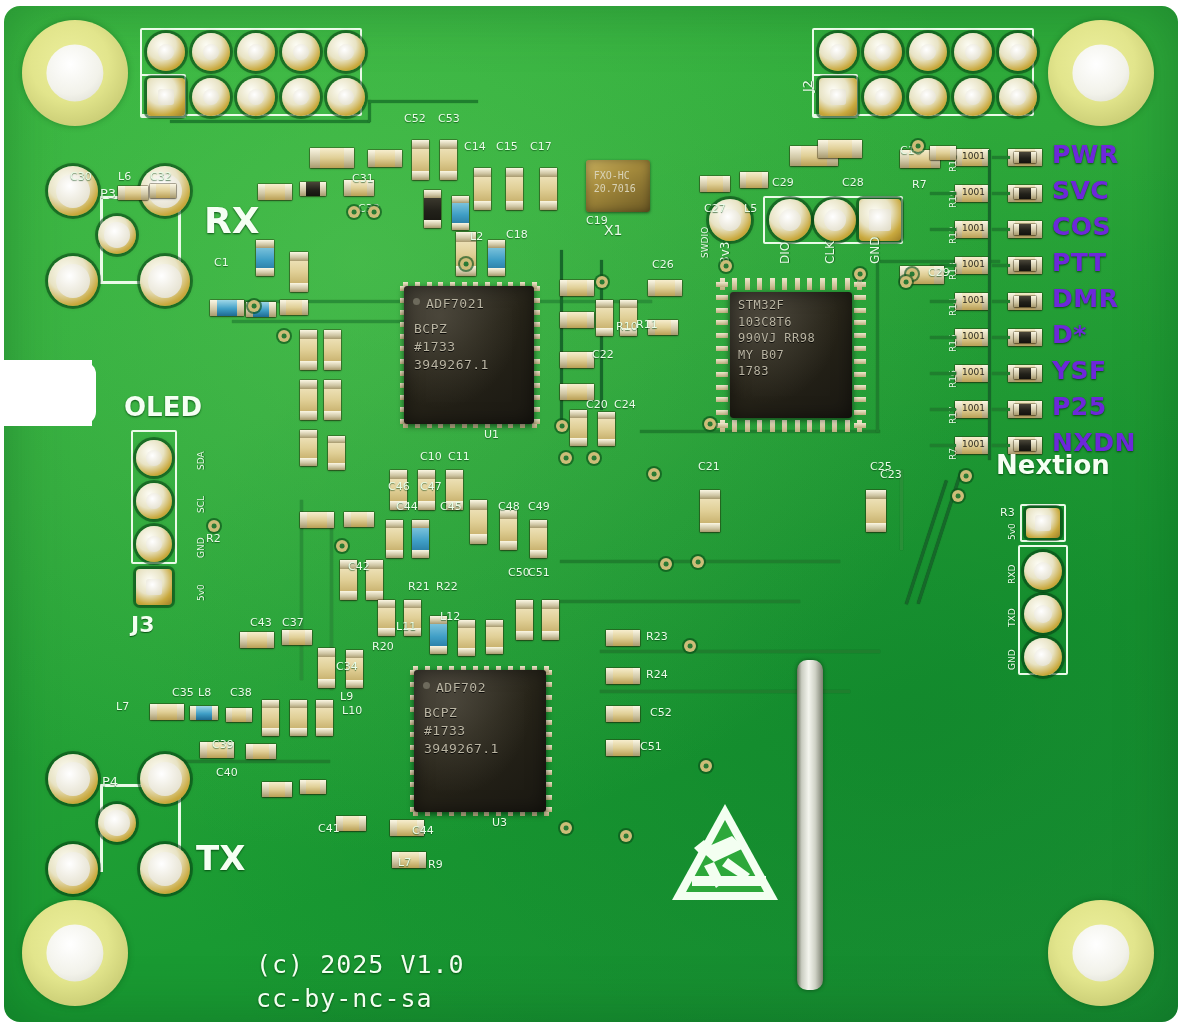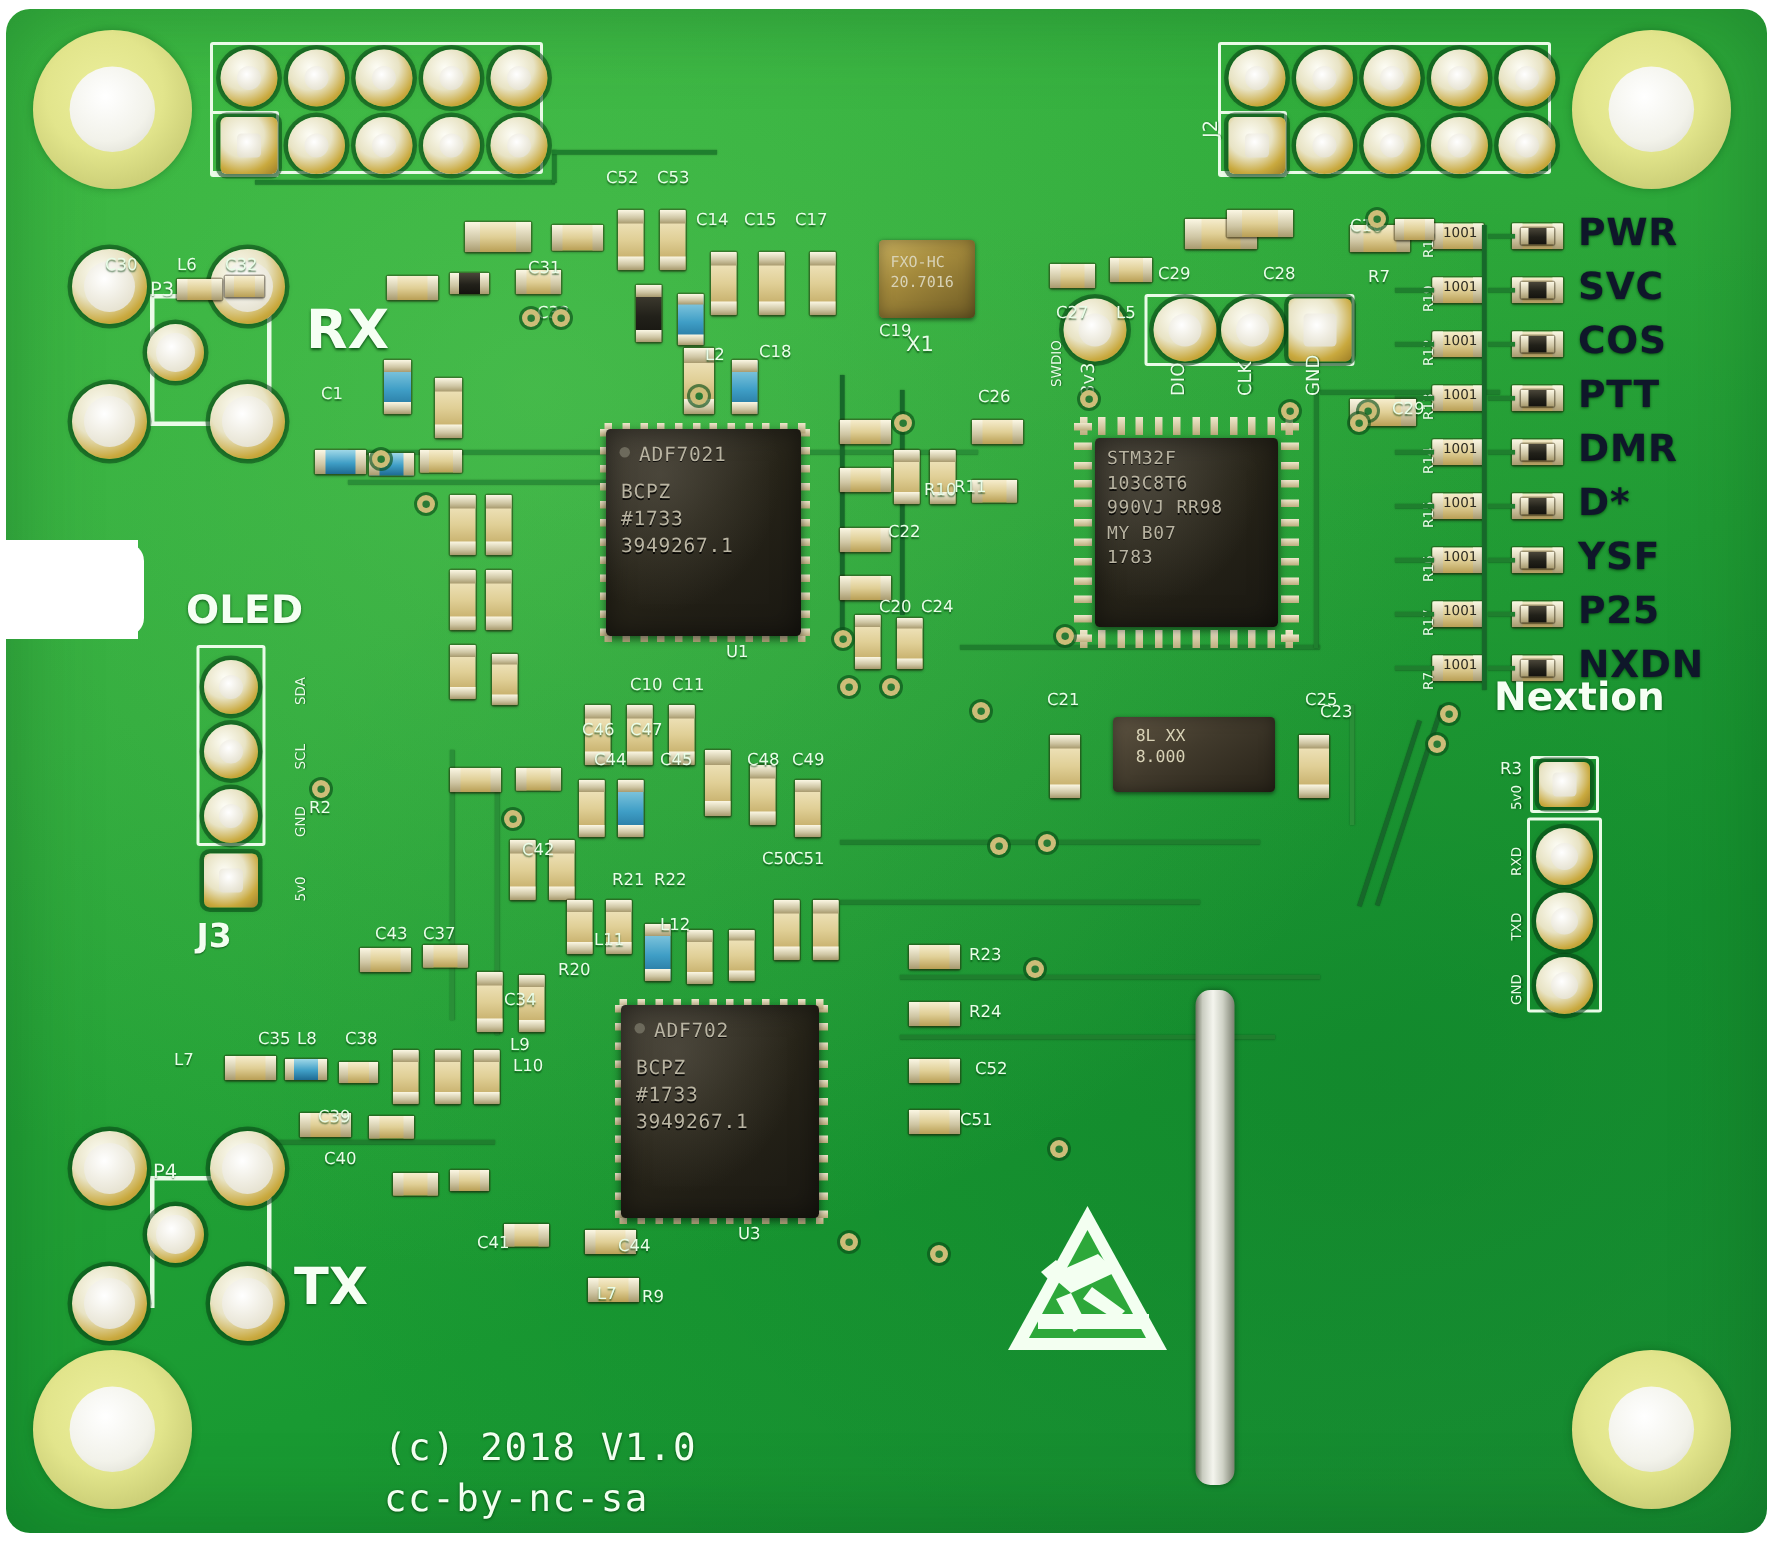--- a/index.html
+++ b/index.html
@@ -98,21 +98,21 @@
     background:linear-gradient(90deg,#6d7260 0%,#c9ccc0 18%,#f4f5ee 45%,#cfd2c6 70%,#7b8070 100%);
     box-shadow:0 0 4px rgba(0,0,0,.45);}
 
   
   .esd{position:absolute;}
   
   .oshw{position:absolute;}
   .oshw .cap{position:absolute;left:0;right:0;text-align:center;color:#f4fff2;
     font-size:11px;font-weight:bold;letter-spacing:.5px;line-height:1.25;}
 
-  .led-label{position:absolute;color:#0f172a;font-size:25px;font-weight:bold;
+  .led-label{position:absolute;color:#6d28d9;font-size:25px;font-weight:bold;
     letter-spacing:.5px;text-shadow:0 1px 2px rgba(0,60,10,.8);white-space:nowrap;}
   .big-label{position:absolute;color:#f5fff3;font-weight:bold;
     text-shadow:0 1px 2px rgba(0,60,10,.8);white-space:nowrap;}
   .bottom-txt{position:absolute;color:#f2fff0;font-family:"DejaVu Sans Mono",monospace;
     letter-spacing:1px;white-space:nowrap;text-shadow:0 1px 2px rgba(0,60,10,.8);}
 </style>
 </head>
 <body>
 
 <div id="board-root">
@@ -586,26 +586,20 @@
   <div class="ref" style="left:492px;top:816px">U3</div>
 
   <div class="xtal" style="left:586px;top:160px;width:64px;height:52px">
     <div class="l" style="font-size:10px">
       <div>FXO-HC</div>
       <div>20.7016</div>
     </div>
   </div>
   <div class="ref" style="left:604px;top:222px;font-size:14px">X1</div>
 
-  <div class="xtal dk" style="left:742px;top:478px;width:108px;height:50px">
-    <div class="l" style="font-size:11px;left:14%;top:12%">
-      <div>8L  XX</div>
-      <div>8.000</div>
-    </div>
-  </div>
 
   <div id="passives">
       <div class="smd tan" style="left:310px;top:148px;width:44px;height:20px"></div>
       <div class="smd tan" style="left:368px;top:150px;width:34px;height:17px"></div>
       <div class="smd v tan" style="left:412px;top:140px;width:17px;height:40px"></div>
       <div class="smd v tan" style="left:440px;top:140px;width:17px;height:40px"></div>
       <div class="smd v tan" style="left:474px;top:168px;width:17px;height:42px"></div>
       <div class="smd v tan" style="left:506px;top:168px;width:17px;height:42px"></div>
       <div class="smd v tan" style="left:540px;top:168px;width:17px;height:42px"></div>
       <div class="smd tan" style="left:258px;top:184px;width:34px;height:16px"></div>
@@ -846,15 +840,15 @@
       <polygon points="55,20 94,92 16,92" fill="#2da83a"></polygon>
       <path d="M30 50 L62 36 L74 48 L44 62 Z" fill="#f3fff1"></path>
       <path d="M44 62 L54 82 L46 88 L34 66 Z" fill="#f3fff1"></path>
       <path d="M58 58 L80 74 L74 80 L52 66 Z" fill="#f3fff1"></path>
       <path d="M22 76 L96 76 L96 86 L22 86 Z" fill="#f3fff1"></path>
       <path d="M34 40 L40 46 L30 54 L24 48 Z" fill="#f3fff1"></path>
     </svg>
   </div>
 
 
-  <div class="bottom-txt" style="left:256px;top:950px;font-size:25px">(c) 2018 V1.0</div>
+  <div class="bottom-txt" style="left:256px;top:950px;font-size:25px">(c) 2025 V1.0</div>
   <div class="bottom-txt" style="left:256px;top:984px;font-size:25px">cc-by-nc-sa</div>
 </div>
 
 </body></html>

